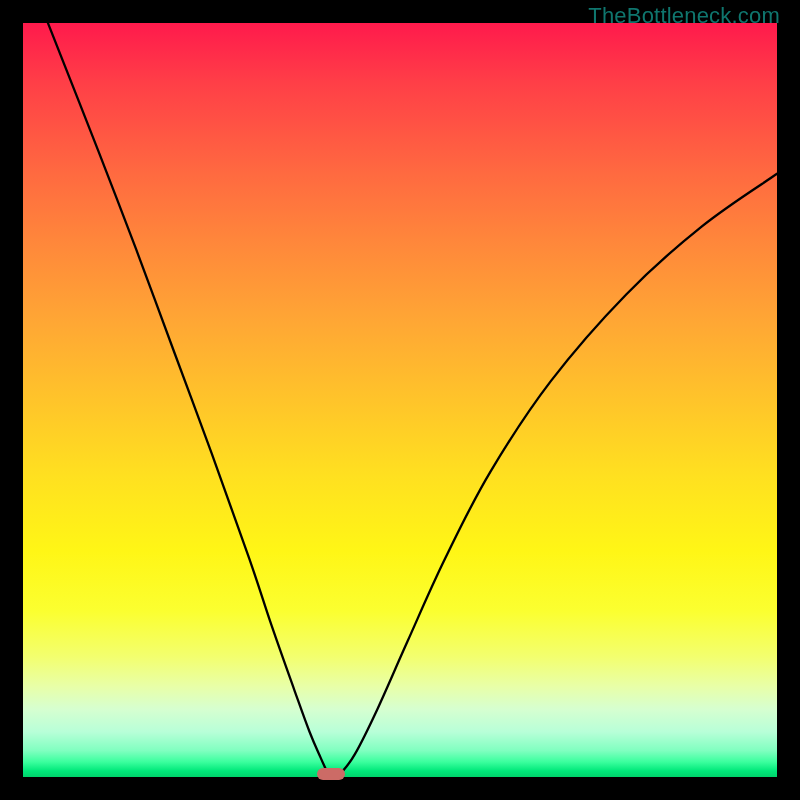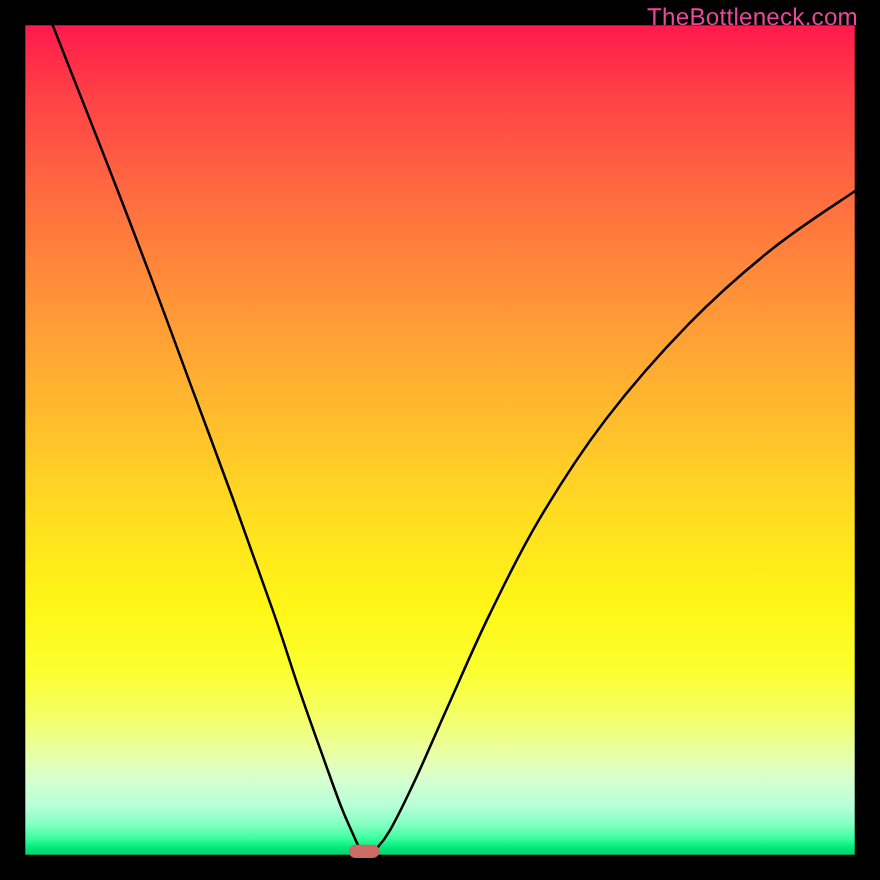--- a/index.html
+++ b/index.html
@@ -35,21 +35,21 @@
       #80ffc0 96.5%,
       #3bff9e 98%,
       #00e87a 99.2%,
       #00d36b 100%
     );
   }
   .watermark {
     position: absolute;
     top: 3px;
     right: 20px;
-    color: #ec4899;
+    color: #0f766e;
     font-size: 22px;
     font-weight: 500;
     letter-spacing: 0.2px;
   }
   .marker {
     position: absolute;
     width: 28px;
     height: 12px;
     border-radius: 6px;
     background: #cc6b66;

